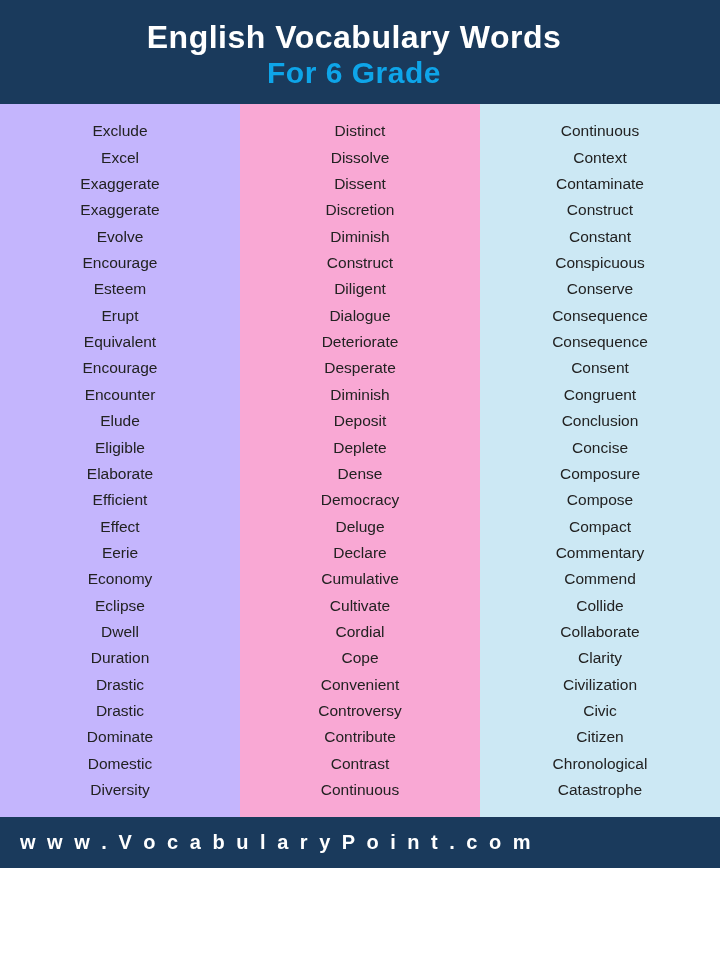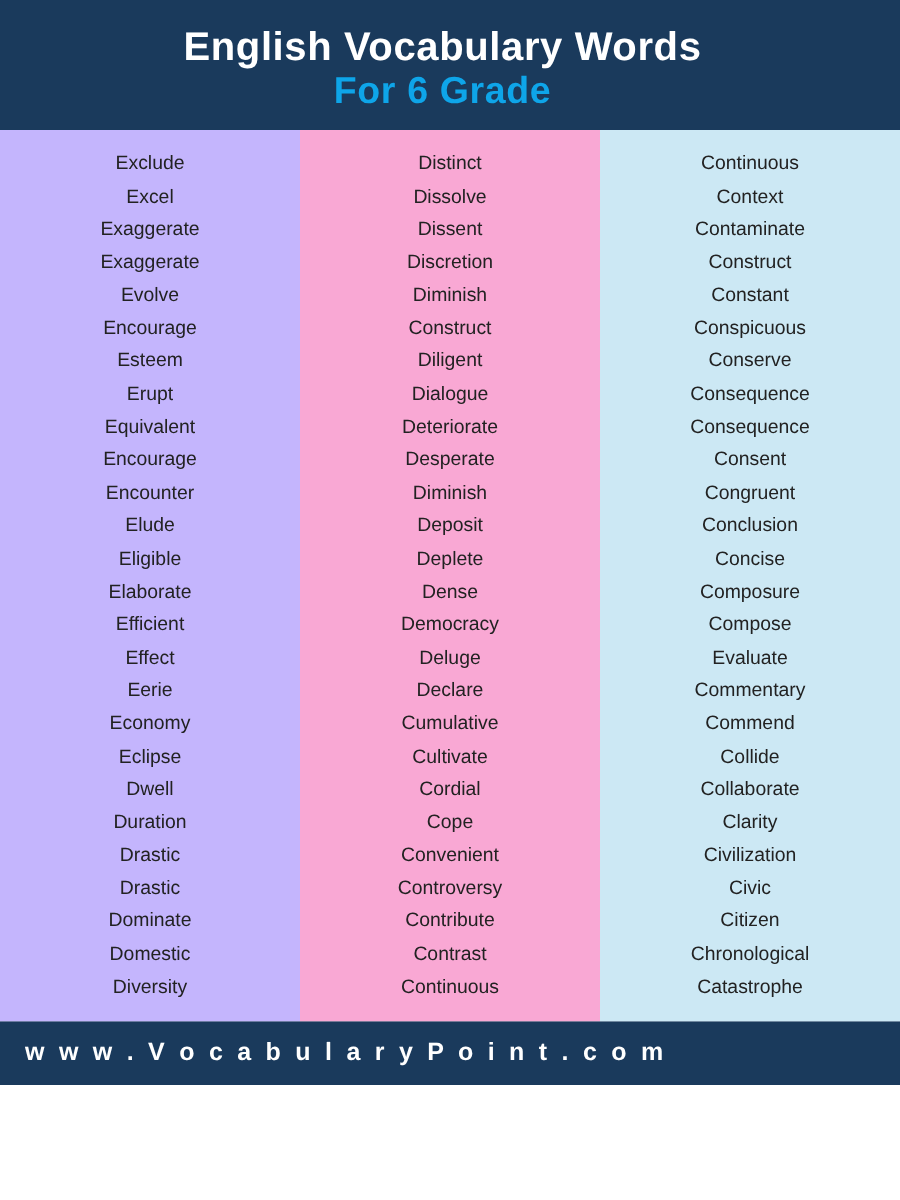--- a/index.html
+++ b/index.html
@@ -188,21 +188,21 @@
       <div class="word-item">Conspicuous</div>
       <div class="word-item">Conserve</div>
       <div class="word-item">Consequence</div>
       <div class="word-item">Consequence</div>
       <div class="word-item">Consent</div>
       <div class="word-item">Congruent</div>
       <div class="word-item">Conclusion</div>
       <div class="word-item">Concise</div>
       <div class="word-item">Composure</div>
       <div class="word-item">Compose</div>
-      <div class="word-item">Evaluate</div>
+      <div class="word-item">Compact</div>
       <div class="word-item">Commentary</div>
       <div class="word-item">Commend</div>
       <div class="word-item">Collide</div>
       <div class="word-item">Collaborate</div>
       <div class="word-item">Clarity</div>
       <div class="word-item">Civilization</div>
       <div class="word-item">Civic</div>
       <div class="word-item">Citizen</div>
       <div class="word-item">Chronological</div>
       <div class="word-item">Catastrophe</div>

